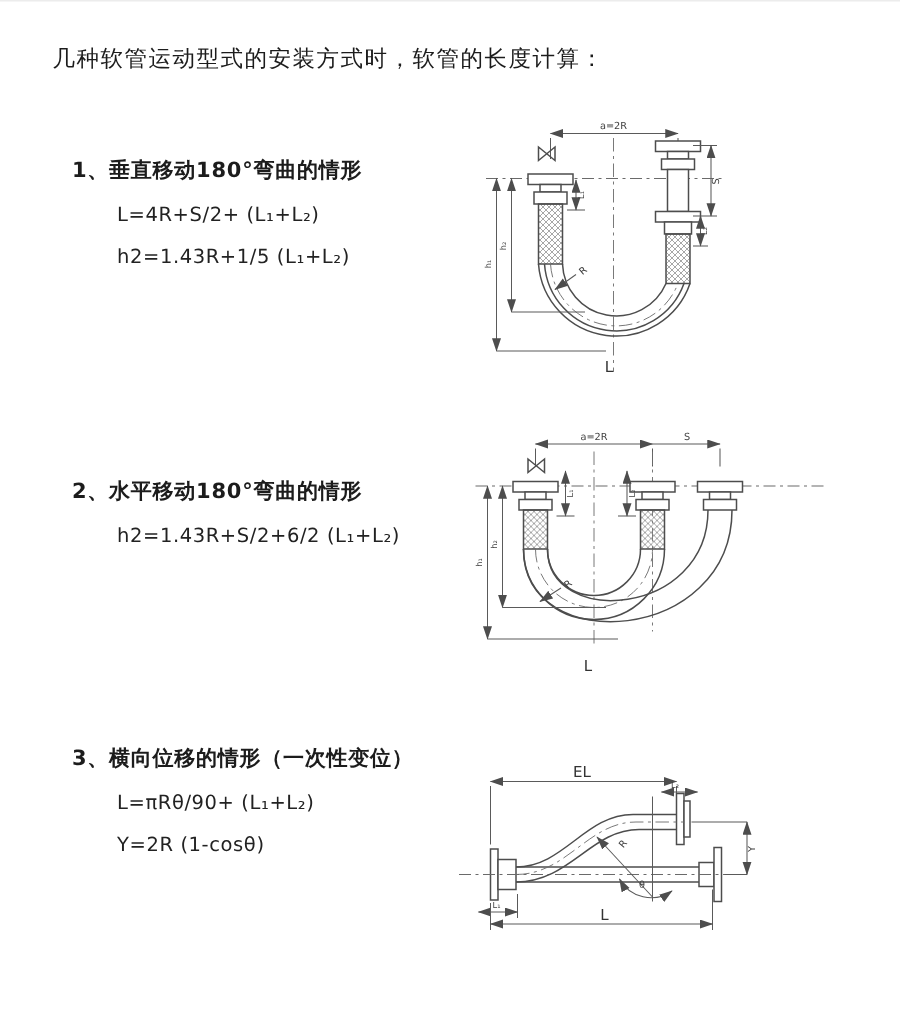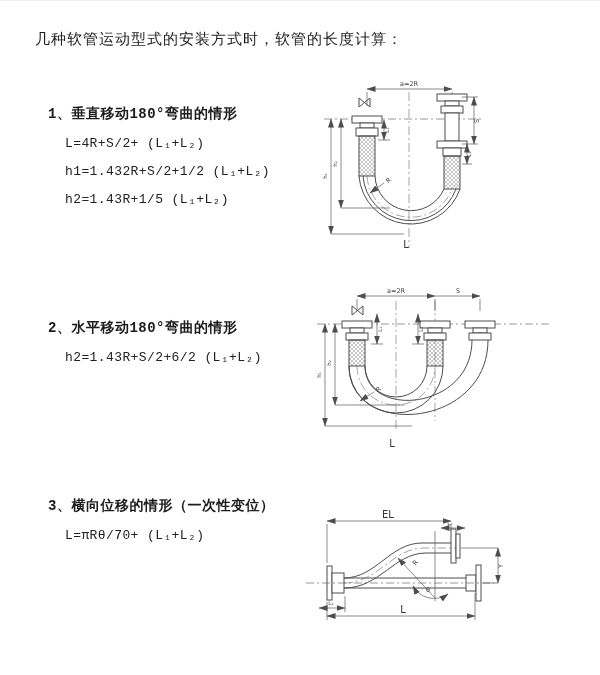--- a/index.html
+++ b/index.html
@@ -10,24 +10,24 @@
     overflow:hidden;
     font-family:"DejaVu Sans","Liberation Sans",sans-serif;
     color:#1c1c1c;
     border-top:1px solid #ececec;
   }
   .title {
     position:absolute; left:35px; top:19px;
     font-size:15px; font-weight:400; letter-spacing:1px;
     white-space:nowrap;
   }
-  .sec { position:absolute; left:48px; width:270px;font-family:Liberation Mono, monospace; }
+  .sec { position:absolute; left:48px; width:270px; }
   .sec-heading { font-size:14px; font-weight:600; letter-spacing:0.5px; white-space:nowrap; }
   .formula {
-    font-size:13px; margin-left:17px; margin-top:13px;
+    font-size:13px; margin-left:30px; margin-top:13px;
     letter-spacing:0.4px; white-space:nowrap; color:#222;
   }
   svg.diag { position:absolute; overflow:visible; }
   #d1 { left:312px; top:75px; }
   #d2 { left:312px; top:280px; }
   #d3 { left:298px; top:500px; }
   .obj  { stroke:#4d4d4d; stroke-width:1;  fill:none; }
   .objf { stroke:#4d4d4d; stroke-width:1;  fill:#ffffff; }
   .hose { stroke:#4d4d4d; stroke-width:1;  }
   .dim  { stroke:#5a5a5a; stroke-width:0.7; fill:none; }
@@ -49,32 +49,32 @@
       <path d="M0,4 L4,0 M0,0 L4,4" stroke="#8a8a8a" stroke-width="0.5"></path>
     </pattern>
   </defs>
 </svg>
 
 <h1 class="title">几种软管运动型式的安装方式时，软管的长度计算：</h1>
 
 <section class="sec" style="top:104px">
   <div class="sec-heading">1、垂直移动180°弯曲的情形</div>
   <div class="formula">L=4R+S/2+ (L₁+L₂)</div>
-  <div class="formula">h1=1.432R+S/2+1/2 (L₁+L₂)</div>
   <div class="formula">h2=1.43R+1/5 (L₁+L₂)</div>
 </section>
 
 <section class="sec" style="top:318px">
   <div class="sec-heading">2、水平移动180°弯曲的情形</div>
   <div class="formula">h2=1.43R+S/2+6/2 (L₁+L₂)</div>
 </section>
 
 <section class="sec" style="top:496px">
   <div class="sec-heading">3、横向位移的情形（一次性变位）</div>
-  <div class="formula">L=πRθ/70+ (L₁+L₂)</div>
+  <div class="formula">L=πRθ/90+ (L₁+L₂)</div>
+  <div class="formula">Y=2R (1-cosθ)</div>
 </section>
 
 <svg id="d1" class="diag" width="278" height="182" viewBox="0 0 278 182">
 
   <g>
     <line class="dim" x1="55" y1="13" x2="140" y2="13" marker-start="url(#arr)" marker-end="url(#arr)"></line>
     <line class="dim" x1="55" y1="16" x2="55" y2="30"></line>
     <line class="dim" x1="140" y1="16" x2="140" y2="34"></line>
     <text class="dimtxt" x="97" y="10" text-anchor="middle">a=2R</text>
   </g>

